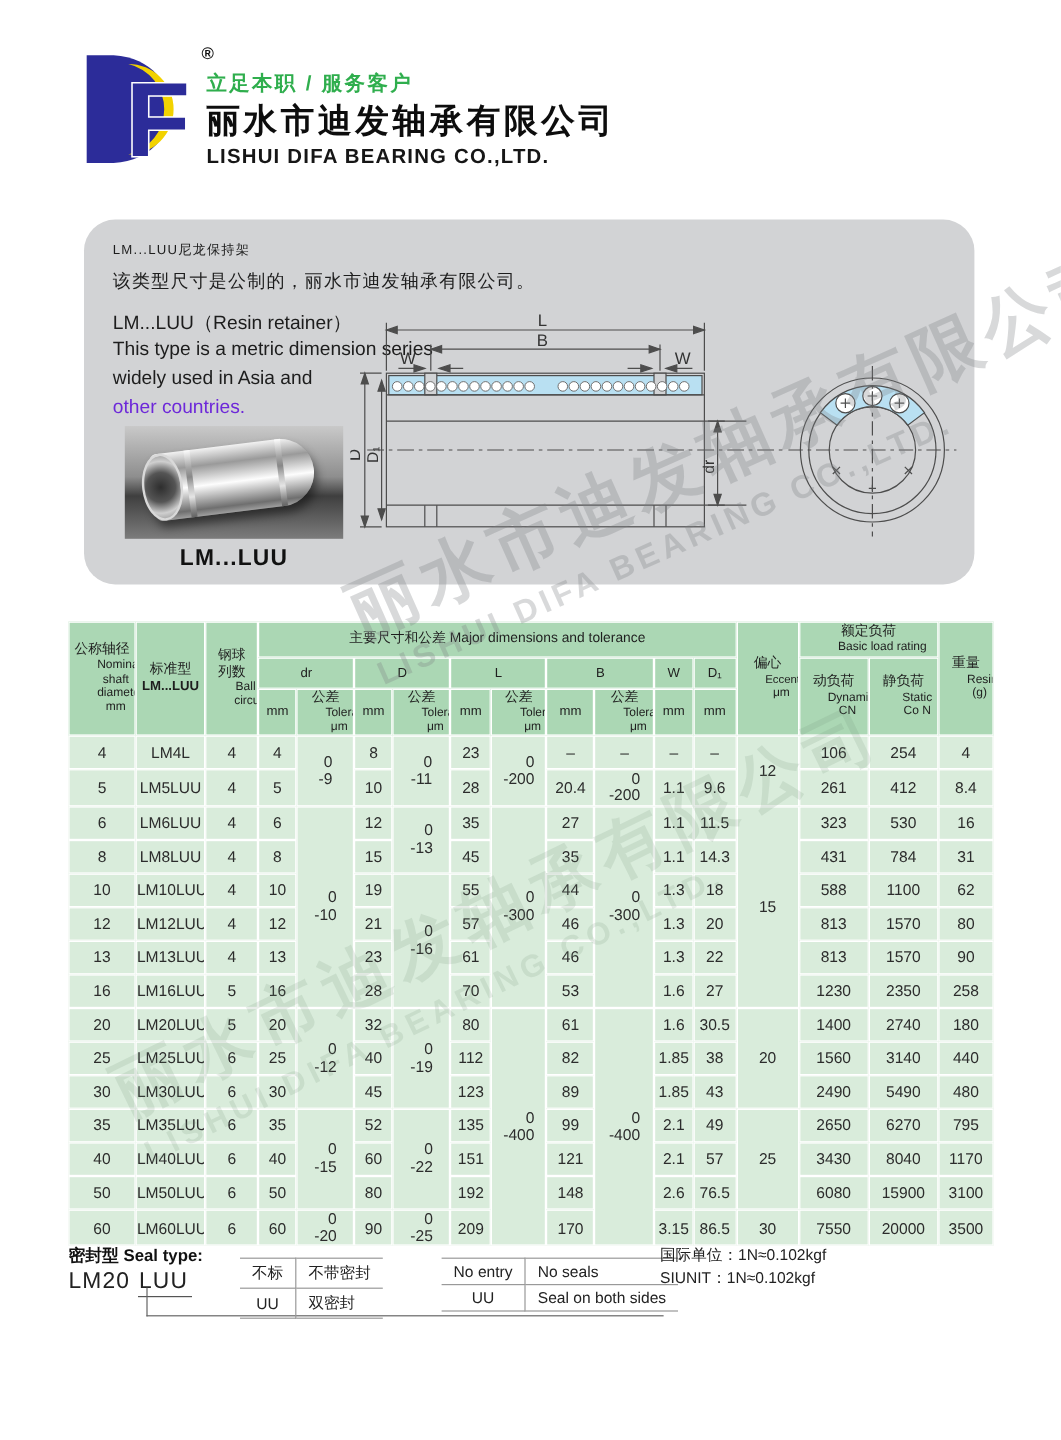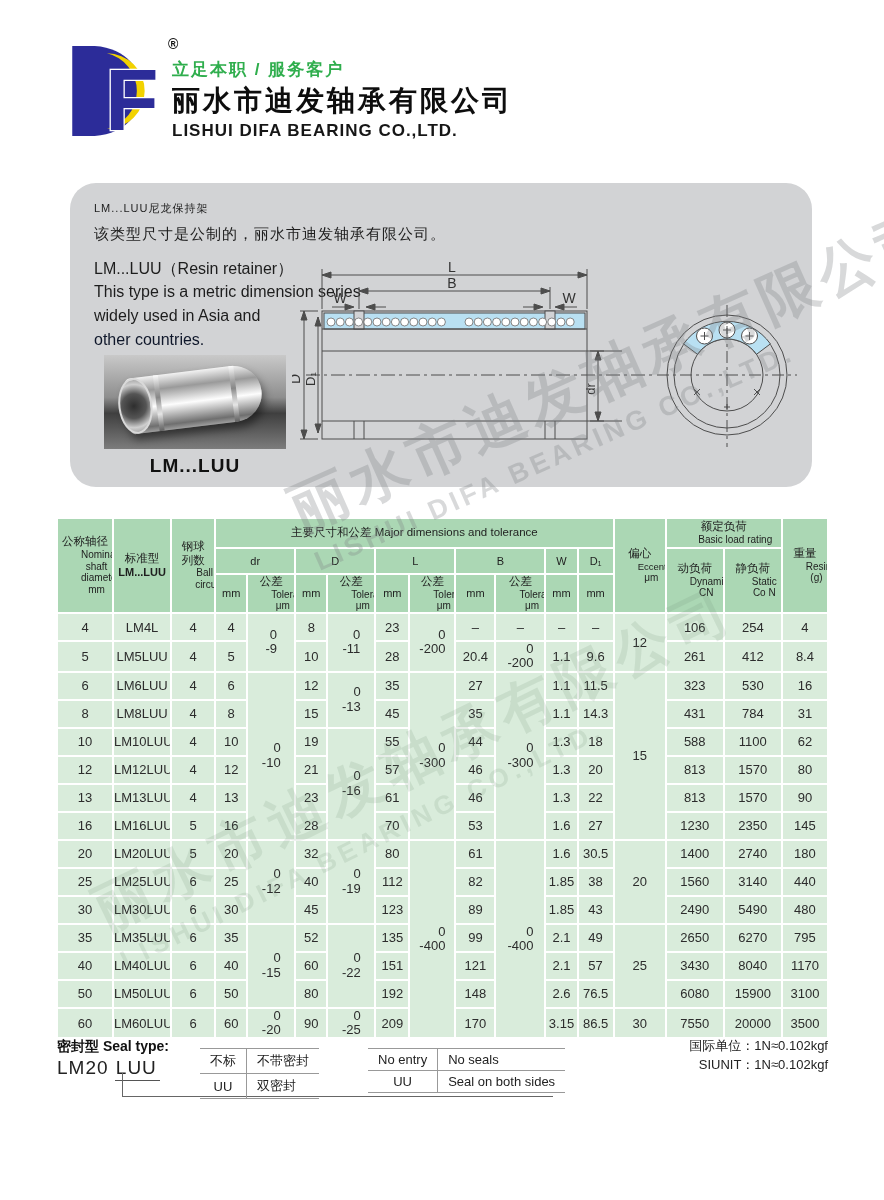--- a/index.html
+++ b/index.html
@@ -13,21 +13,21 @@
   .company-cn { position:absolute; left:172px; top:82px; font-size:28px; font-weight:bold; color:#0d0d0d; letter-spacing:3px; }
   .company-en { position:absolute; left:172px; top:121px; font-size:17px; font-weight:bold; color:#161616; letter-spacing:1px; }
 
   
   .intro-box { position:absolute; left:70px; top:183px; width:742px; height:304px; background:#d2d3d5; border-radius:26px; }
   .intro-cn-1 { position:absolute; left:24px; top:18px; font-size:11px; color:#1d1d1d; letter-spacing:1px; }
   .intro-cn-2 { position:absolute; left:24px; top:42px; font-size:15px; color:#1d1d1d; letter-spacing:1px; }
   .intro-en-1 { position:absolute; left:24px; top:76px; font-size:16px; color:#1d1d1d; }
   .intro-en-2 { position:absolute; left:24px; top:100px; font-size:16px; color:#1d1d1d; }
   .intro-en-3 { position:absolute; left:24px; top:124px; font-size:16px; color:#1d1d1d; }
-  .intro-en-4 { position:absolute; left:24px; top:148px; font-size:16px; color:#0f172a; }
+  .intro-en-4 { position:absolute; left:24px; top:148px; font-size:16px; color:#6d28d9; }
 
   .photo { position:absolute; left:34px; top:172px; width:182px; height:94px;
            background:linear-gradient(180deg,#c9c9c9 0%,#8e8e8e 45%,#3f3f3f 62%,#7c7c7c 100%); overflow:hidden; }
   .cylinder { position:absolute; left:18px; top:16px; width:140px; height:56px; transform:rotate(-7deg);
               background:linear-gradient(180deg,#f2f2f2 0%,#9a9a9a 25%,#fdfdfd 55%,#6f6f6f 90%,#9f9f9f 100%);
               border-radius:10px 28px 28px 10px / 28px 28px 28px 28px; box-shadow:2px 6px 8px rgba(0,0,0,.45); }
   .cyl-face { position:absolute; left:-4px; top:0; width:34px; height:56px; border-radius:50%;
               background:radial-gradient(circle at 45% 50%, #2e2e2e 0%, #555 40%, #cfcfcf 70%, #8a8a8a 100%);
               border:2px solid #d9d9d9; }
   .cyl-ring { position:absolute; top:0; width:5px; height:56px; background:linear-gradient(180deg,#fff,#777 40%,#eee 70%,#555); opacity:.8; }
@@ -62,21 +62,21 @@
   
   .seal-title { position:absolute; left:57px; top:1038px; font-size:14px; font-weight:bold; color:#111; }
   .seal-example { position:absolute; left:57px; top:1057px; font-size:19px; color:#222; letter-spacing:1px; }
   .seal-example .uu { border-bottom:1px solid #555; padding:0 3px 2px 1px; }
   .seal-connector { position:absolute; left:122px; top:1073px; width:431px; height:24px; border-left:1px solid #666; border-bottom:1px solid #666; }
   .seal-table { position:absolute; border-collapse:collapse; font-size:13px; color:#222; }
   .seal-table td { border-top:1px solid #999; border-bottom:1px solid #999; padding:3px 10px; height:22px; }
   .seal-table td:first-child { border-right:1px solid #999; text-align:center; }
   .seal-cn { left:200px; top:1048px; }
   .seal-en { left:368px; top:1048px; }
-  .units { position:absolute; left:550px; top:1037px; width:278px; text-align:right; font-size:13px; color:#222; line-height:1.45; }
+  .units { position:absolute; left:550px; top:1037px; width:278px; text-align:left; font-size:13px; color:#222; line-height:1.45; }
 </style>
 </head>
 <body>
 
 <div class="page">
 
   <svg class="logo" viewBox="0 0 100 100">
     <path d="M12 6 L12 94 L34 94 C66 92 80 70 80 50 C80 30 66 8 34 6 Z" fill="#2c2c99"></path>
     <path d="M46 13 A38 38 0 0 1 46 87 A30 30 0 0 0 46 13 Z" fill="#f2d200"></path>
     <text x="44" y="88" font-size="86" font-weight="bold" font-family="Liberation Sans, sans-serif" fill="#2c2c99" stroke="#ffffff" stroke-width="2.5" paint-order="stroke">F</text>
@@ -426,21 +426,21 @@
             <td>LM16LUU</td>
             <td>5</td>
             <td>16</td>
             <td>28</td>
             <td>70</td>
             <td>53</td>
             <td>1.6</td>
             <td>27</td>
             <td>1230</td>
             <td>2350</td>
-            <td>145</td>
+            <td>258</td>
           </tr>
           <tr>
             <td>20</td>
             <td>LM20LUU</td>
             <td>5</td>
             <td>20</td>
             <td rowspan="3"><span class="tol-block">0<br>-12</span></td>
             <td>32</td>
             <td rowspan="3"><span class="tol-block">0<br>-19</span></td>
             <td>80</td>

